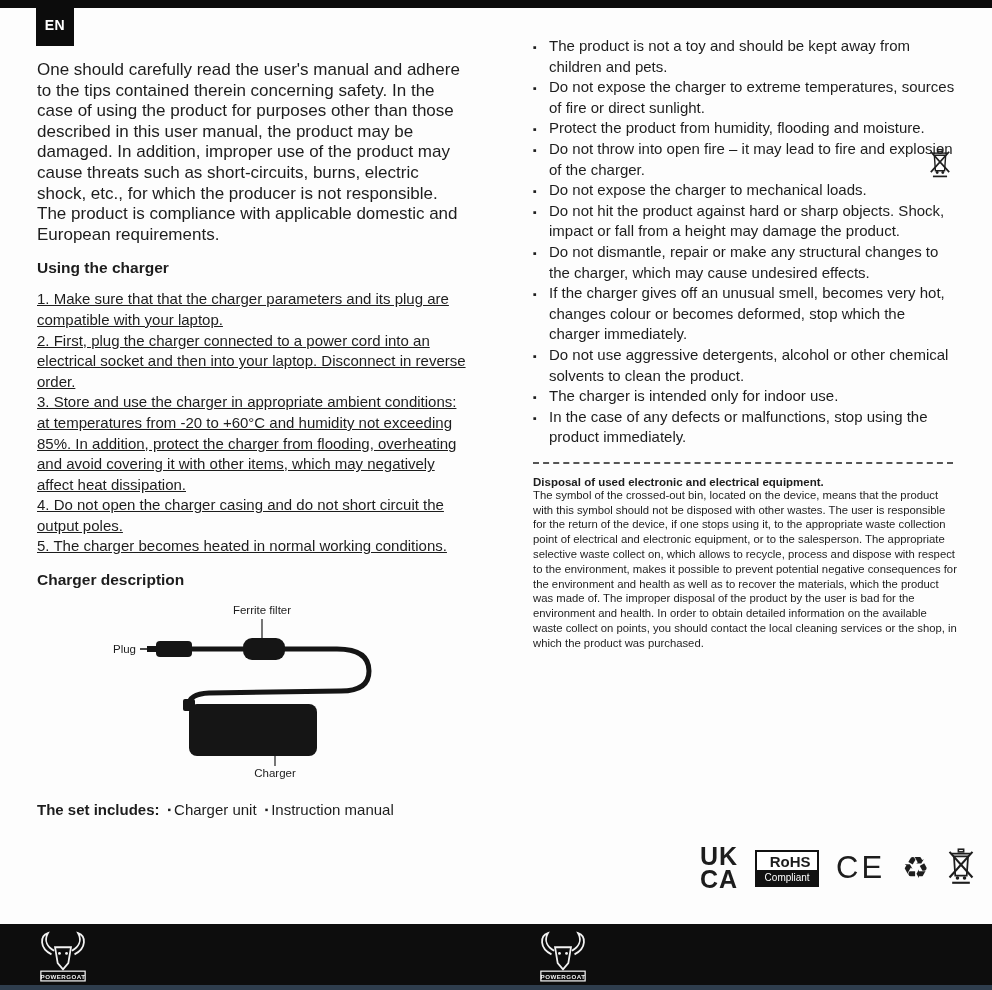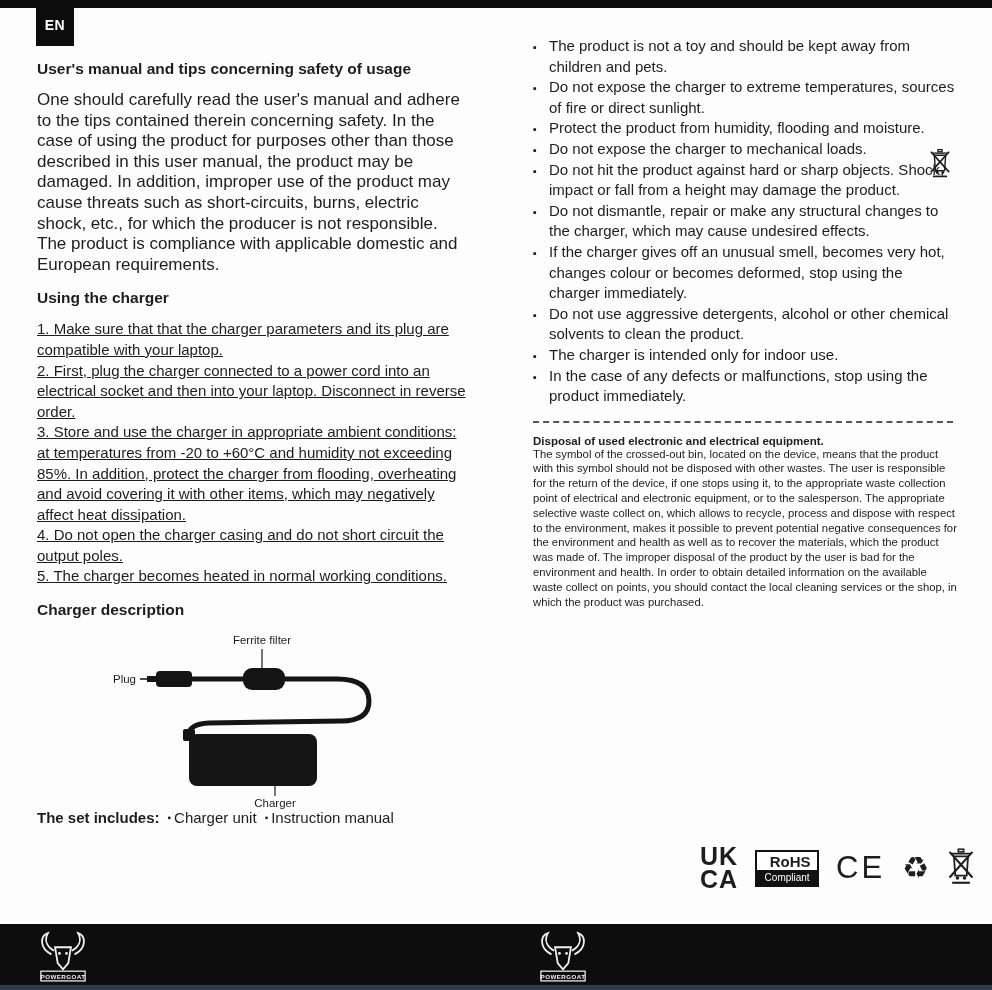--- a/index.html
+++ b/index.html
@@ -32,21 +32,21 @@
   }
 
   .dashed-divider { border:none; border-top:2px dashed #555; margin:14px 0 12px 0; width:420px; }
   .disposal-heading { font-size:11.5px; font-weight:bold; }
   .disposal-text { font-size:11.3px; line-height:14.8px; }
 
   .diagram-wrap { margin-top:10px; }
   .diagram-wrap svg { display:block; }
   .diagram-label { font-size:11.5px; fill:#1d1d1d; font-family:"Liberation Sans", sans-serif; }
 
-  .set-includes { font-size:15px; }
+  .set-includes { margin-top:22px; font-size:15px; }
   .set-includes .label { font-weight:bold; }
   .set-includes .sq { font-size:10px; position:relative; top:-2px; padding:0 3px 0 8px; }
 
   .marks-row {
     position:absolute; left:700px; top:845px;
     display:flex; align-items:center; gap:17px;
   }
   .ukca { font-weight:bold; font-size:25px; line-height:0.92; letter-spacing:1px; }
   .rohs-box { border:2px solid #111; width:64px; text-align:center; }
   .rohs-top { font-size:15px; font-weight:bold; padding:1px 2px 0 8px; background:#fff; }
@@ -69,21 +69,20 @@
 <body>
 
 <div class="page">
 
   <div class="topbar"></div>
   <div class="lang-badge">
     <span>EN</span>
   </div>
 
   <div class="col-left">
-    <h2>User's manual and tips concerning safety of usage</h2>
     <p class="body-text">One should carefully read the user's manual and adhere to the tips contained therein concerning safety. In the case of using the product for purposes other than those described in this user manual, the product may be damaged. In addition, improper use of the product may cause threats such as short-circuits, burns, electric shock, etc., for which the producer is not responsible. The product is compliance with applicable domestic and European requirements.</p>
 
     <h2 class="section-gap">Using the charger</h2>
     <p class="step">1. Make sure that that the charger parameters and its plug are compatible with your laptop.</p>
     <p class="step">2. First, plug the charger connected to a power cord into an electrical socket and then into your laptop. Disconnect in reverse order.</p>
     <p class="step">3. Store and use the charger in appropriate ambient conditions: at temperatures from -20 to +60°C and humidity not exceeding 85%. In addition, protect the charger from flooding, overheating and avoid covering it with other items, which may negatively affect heat dissipation.</p>
     <p class="step">4. Do not open the charger casing and do not short circuit the output poles.</p>
     <p class="step">5. The charger becomes heated in normal working conditions.</p>
 
     <h2 class="section-gap">Charger description</h2>
@@ -117,24 +116,25 @@
     <div class="set-includes">
       <span class="label">The set includes:</span><span class="sq">▪</span><span>Charger unit</span><span class="sq">▪</span><span>Instruction manual</span>
     </div>
   </div>
 
   <div class="col-right">
     <ul class="remarks">
       <li>The product is not a toy and should be kept away from children and pets.</li>
       <li>Do not expose the charger to extreme temperatures, sources of fire or direct sunlight.</li>
       <li>Protect the product from humidity, flooding and moisture.</li>
+      <li>Do not throw into open fire – it may lead to fire and explosion of the charger.</li>
       <li>Do not expose the charger to mechanical loads.</li>
       <li>Do not hit the product against hard or sharp objects. Shock, impact or fall from a height may damage the product.</li>
       <li>Do not dismantle, repair or make any structural changes to the charger, which may cause undesired effects.</li>
-      <li>If the charger gives off an unusual smell, becomes very hot, changes colour or becomes deformed, stop using the charger immediately.</li>
+      <li>If the charger gives off an unusual smell, becomes very hot, changes colour or becomes deformed, stop which the charger immediately.</li>
       <li>Do not use aggressive detergents, alcohol or other chemical solvents to clean the product.</li>
       <li>The charger is intended only for indoor use.</li>
       <li>In the case of any defects or malfunctions, stop using the product immediately.</li>
     </ul>
 
     <hr class="dashed-divider">
 
     <div class="disposal-heading">Disposal of used electronic and electrical equipment.</div>
     <div class="disposal-text">The symbol of the crossed-out bin, located on the device, means that the product with this symbol should not be disposed with other wastes. The user is responsible for the return of the device, if one stops using it, to the appropriate waste collection point of electrical and electronic equipment, or to the salesperson. The appropriate selective waste collect on, which allows to recycle, process and dispose with respect to the environment, makes it possible to prevent potential negative consequences for the environment and health as well as to recover the materials, which the product was made of. The improper disposal of the product by the user is bad for the environment and health. In order to obtain detailed information on the available waste collect on points, you should contact the local cleaning services or the shop, in which the product was purchased.</div>
   </div>

